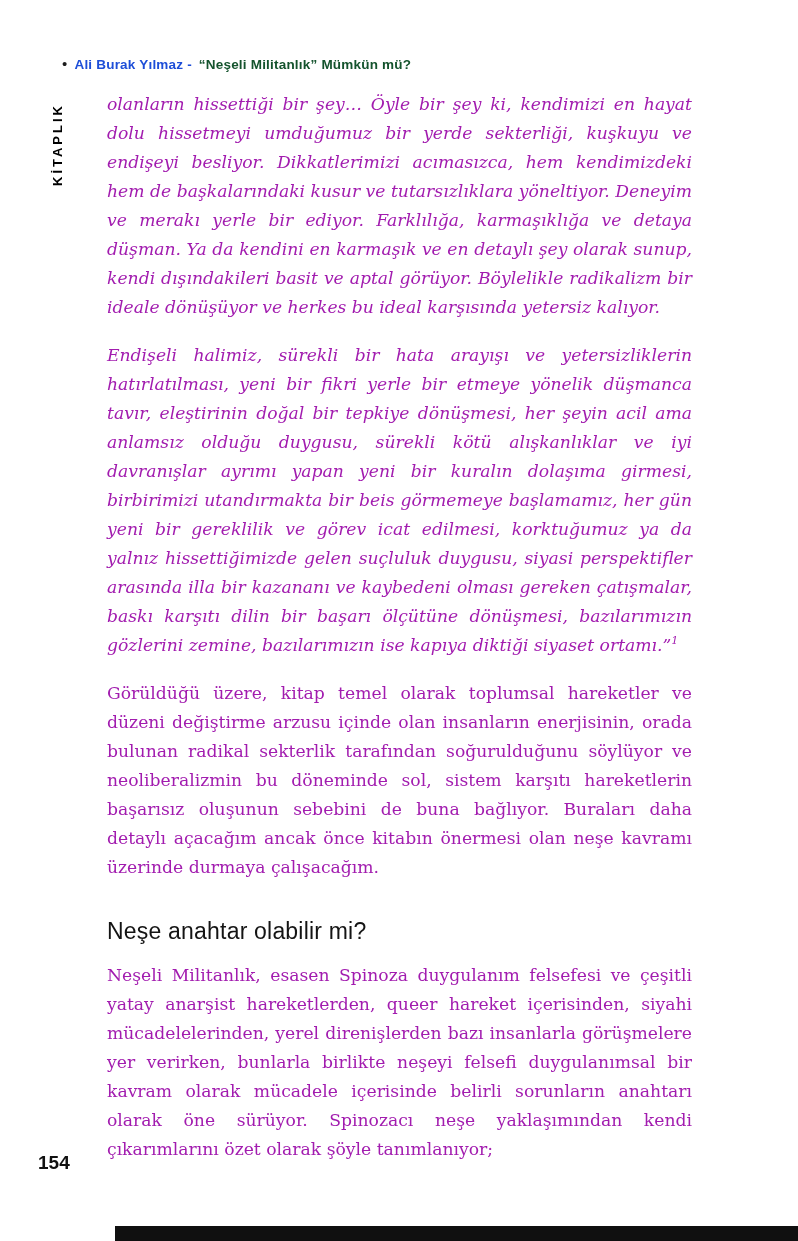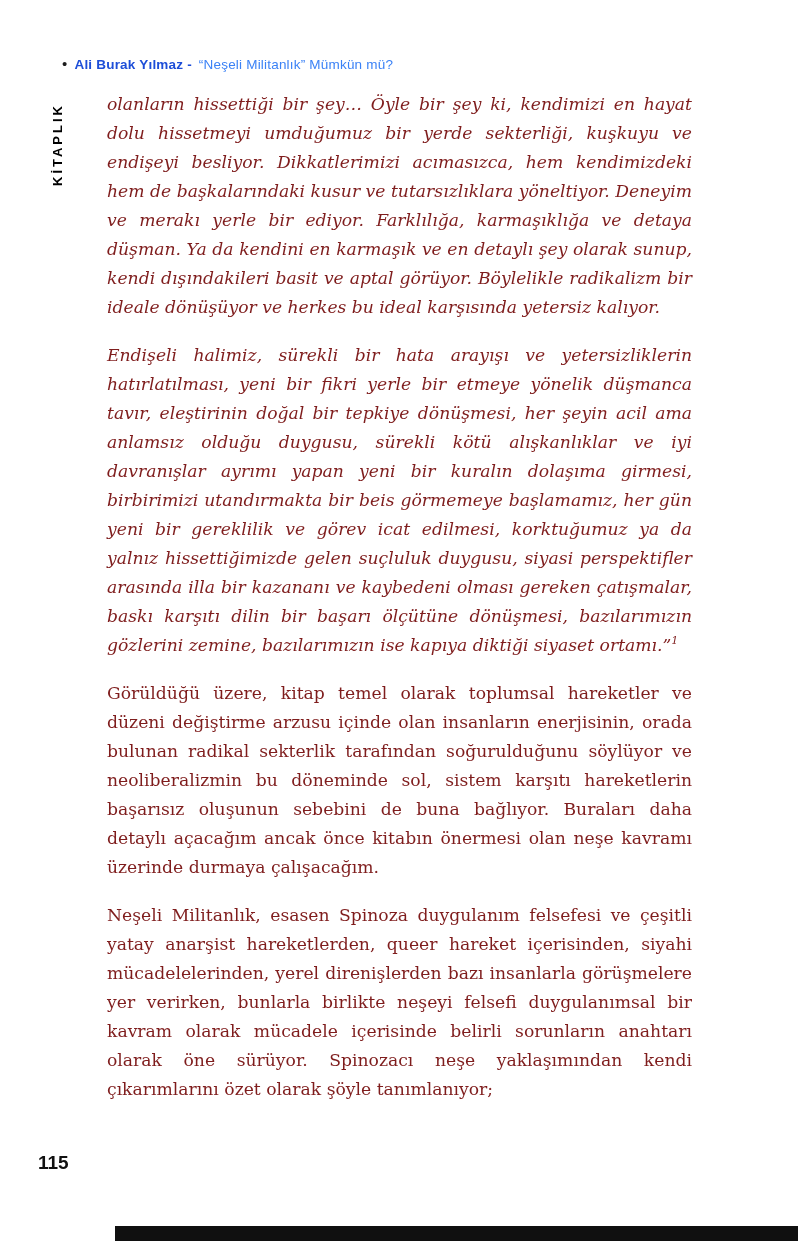--- a/index.html
+++ b/index.html
@@ -33,23 +33,23 @@
     font-size: 15px;
     line-height: 1;
     transform: translateY(-1px);
   }
   .running-header .author {
     font-weight: 700;
     font-stretch: condensed;
     color: #1d4ed8;
   }
   .running-header .book-title {
-    font-weight: 400;
+    font-weight: 700;
     font-stretch: condensed;
-    color: #3b82f6;
+    color: #14532d;
   }
 
   
   .spine-label {
     position: absolute;
     left: 50px;
     top: 186px;
     transform: rotate(-90deg);
     transform-origin: 0 0;
     font-family: "Liberation Sans", sans-serif;
@@ -65,21 +65,21 @@
     position: absolute;
     left: 107px;
     top: 90px;
     width: 585px;
   }
   .para {
     font-size: 17.2px;
     line-height: 29px;
     text-align: justify;
     margin: 0 0 19px 0;
-    color: #7f1d1d;
+    color: #a21caf;
   }
   .para.quote {
     font-style: italic;
   }
   .para sup {
     font-size: 11px;
     line-height: 0;
   }
   .section-heading {
     font-family: "Liberation Sans", sans-serif;
@@ -125,22 +125,23 @@
   <div class="spine-label">KİTAPLIK</div>
 
   <div class="text-column">
 
     <p class="para quote">olanların hissettiği bir şey… Öyle bir şey ki, kendimizi en hayat dolu hissetmeyi umduğumuz bir yerde sekterliği, kuşkuyu ve endişeyi besliyor. Dikkatlerimizi acımasızca, hem kendimizdeki hem de başkalarındaki kusur ve tutarsızlıklara yöneltiyor. Deneyim ve merakı yerle bir ediyor. Farklılığa, karmaşıklığa ve detaya düşman. Ya da kendini en karmaşık ve en detaylı şey olarak sunup, kendi dışındakileri basit ve aptal görüyor. Böylelikle radikalizm bir ideale dönüşüyor ve herkes bu ideal karşısında yetersiz kalıyor.</p>
 
     <p class="para quote"><span>Endişeli halimiz, sürekli bir hata arayışı ve yetersizliklerin hatırlatılması, yeni bir fikri yerle bir etmeye yönelik düşmanca tavır, eleştirinin doğal bir tepkiye dönüşmesi, her şeyin acil ama anlamsız olduğu duygusu, sürekli kötü alışkanlıklar ve iyi davranışlar ayrımı yapan yeni bir kuralın dolaşıma girmesi, birbirimizi utandırmakta bir beis görmemeye başlamamız, her gün yeni bir gereklilik ve görev icat edilmesi, korktuğumuz ya da yalnız hissettiğimizde gelen suçluluk duygusu, siyasi perspektifler arasında illa bir kazananı ve kaybedeni olması gereken çatışmalar, baskı karşıtı dilin bir başarı ölçütüne dönüşmesi, bazılarımızın gözlerini zemine, bazılarımızın ise kapıya diktiği siyaset ortamı.”</span><sup>1</sup></p>
 
     <p class="para">Görüldüğü üzere, kitap temel olarak toplumsal hareketler ve düzeni değiştirme arzusu içinde olan insanların enerjisinin, orada bulunan radikal sekterlik tarafından soğurulduğunu söylüyor ve neoliberalizmin bu döneminde sol, sistem karşıtı hareketlerin başarısız oluşunun sebebini de buna bağlıyor. Buraları daha detaylı açacağım ancak önce kitabın önermesi olan neşe kavramı üzerinde durmaya çalışacağım.</p>
 
+    <h2 class="section-heading">Neşe anahtar olabilir mi?</h2>
 
     <p class="para">Neşeli Militanlık, esasen Spinoza duygulanım felsefesi ve çeşitli yatay anarşist hareketlerden, queer hareket içerisinden, siyahi mücadelelerinden, yerel direnişlerden bazı insanlarla görüşmelere yer verirken, bunlarla birlikte neşeyi felsefi duygulanımsal bir kavram olarak mücadele içerisinde belirli sorunların anahtarı olarak öne sürüyor. Spinozacı neşe yaklaşımından kendi çıkarımlarını özet olarak şöyle tanımlanıyor;</p>
 
   </div>
 
-  <div class="page-number">115</div>
+  <div class="page-number">154</div>
 
   <div class="bottom-bar"></div>
 
 </div>
 
 </body></html>

